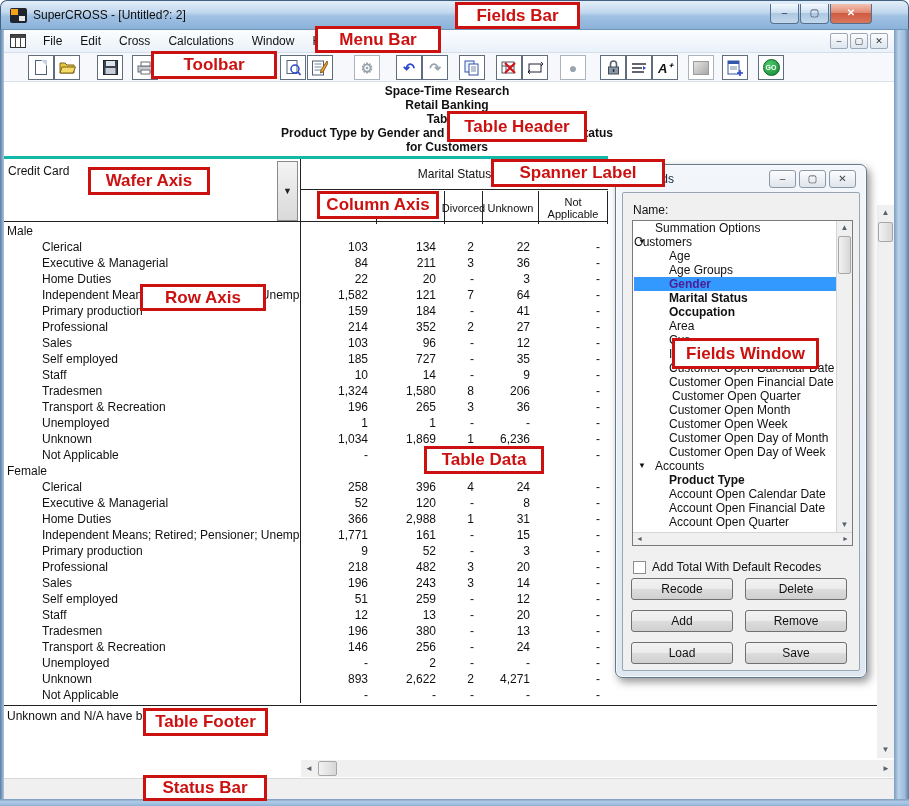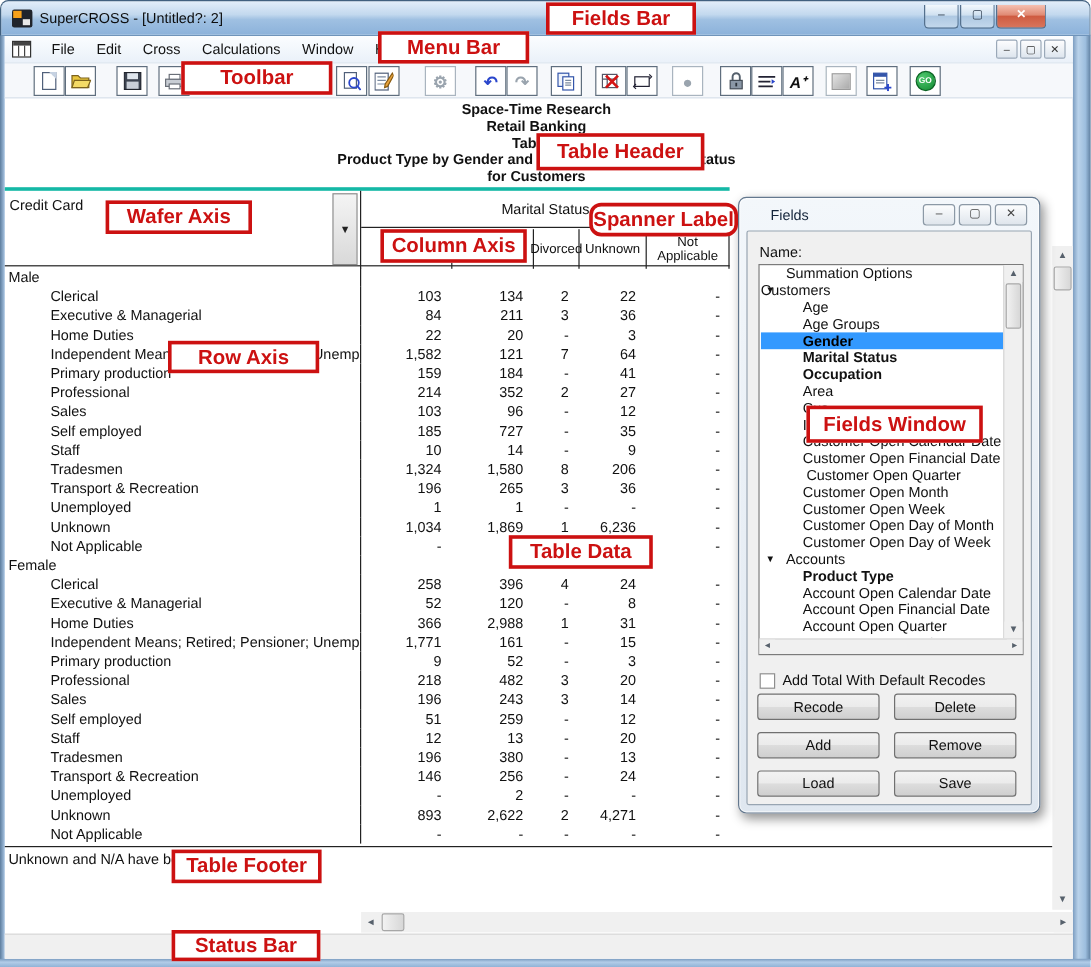--- a/index.html
+++ b/index.html
@@ -99,21 +99,21 @@
   .fw-title{position:absolute;left:26px;top:7px;font-size:12px;color:#13243a;}
   .fw-btns{position:absolute;right:10px;top:5px;display:flex;gap:3px;}
   .fw-btn{width:27px;height:18px;border:1px solid #8c99a6;border-radius:3px;
     background:linear-gradient(180deg,#fcfdfe,#dfe5ec);font-size:10px;color:#444;text-align:center;line-height:16px;}
   .fw-client{position:absolute;left:6px;right:6px;top:27px;bottom:6px;background:#f0f0f0;
     border:1px solid #98a5b2;border-radius:2px;}
   .fw-name{position:absolute;left:10px;top:10px;font-size:12px;color:#111;}
   .fw-list{position:absolute;left:9px;top:27px;width:221px;height:326px;background:#fff;border:1px solid #7b7b7b;}
   .fw-items{position:absolute;left:1px;top:0;width:202px;height:310px;overflow:hidden;}
   .fitem{height:14px;line-height:14px;font-size:12px;color:#111;white-space:nowrap;position:relative;}
-  .fitem.sel{background:#3399ff;color:#000000;font-weight:bold;}
+  .fitem.sel{background:#3399ff;color:#4c1d95;font-weight:bold;}
   .fitem.bold{font-weight:bold;}
   .fitem .arr{position:absolute;left:4px;top:0;font-size:8px;}
   .fw-vs{position:absolute;right:0;top:0;width:16px;height:311px;background:#f0f0f0;border-left:1px solid #d5d5d5;}
   .fw-hs{position:absolute;left:0;bottom:0;width:219px;height:13px;background:#f0f0f0;border-top:1px solid #d5d5d5;}
   .fw-check{position:absolute;left:10px;top:367px;display:flex;align-items:center;font-size:12px;color:#111;}
   .checkbox{width:13px;height:13px;background:#fff;border:1px solid #8e8e8e;margin-right:6px;}
   .fw-buttons .btn{position:absolute;width:102px;height:22px;border:1px solid #707070;border-radius:3px;
     background:linear-gradient(180deg,#f2f2f2,#ebebeb 49%,#dddddd 50%,#cfcfcf);
     font-size:12px;color:#111;text-align:center;line-height:20px;}
 
@@ -605,19 +605,19 @@
       <div class="btn" style="left:122px;top:449px;">Save</div>
     </div>
   </div>
 </div>
 
 <div class="ann" style="left:455px;top:2px;width:125px;height:27px;">Fields Bar</div>
 <div class="ann" style="left:315px;top:26px;width:126px;height:27px;">Menu Bar</div>
 <div class="ann" style="left:151px;top:51px;width:126px;height:28px;">Toolbar</div>
 <div class="ann" style="left:447px;top:111px;width:140px;height:31px;">Table Header</div>
 <div class="ann" style="left:88px;top:167px;width:122px;height:28px;">Wafer Axis</div>
-<div class="ann" style="left:491px;top:169px;width:124px;height:28px;border-radius:10px;">Spanner Label</div>
+<div class="ann" style="left:491px;top:159px;width:174px;height:28px;">Spanner Label</div>
 <div class="ann" style="left:317px;top:191px;width:122px;height:28px;">Column Axis</div>
 <div class="ann" style="left:140px;top:284px;width:126px;height:27px;">Row Axis</div>
 <div class="ann" style="left:672px;top:338px;width:147px;height:31px;">Fields Window</div>
 <div class="ann" style="left:424px;top:446px;width:120px;height:28px;">Table Data</div>
 <div class="ann" style="left:143px;top:708px;width:125px;height:28px;">Table Footer</div>
 <div class="ann" style="left:143px;top:775px;width:124px;height:26px;">Status Bar</div>
 
 </body></html>

